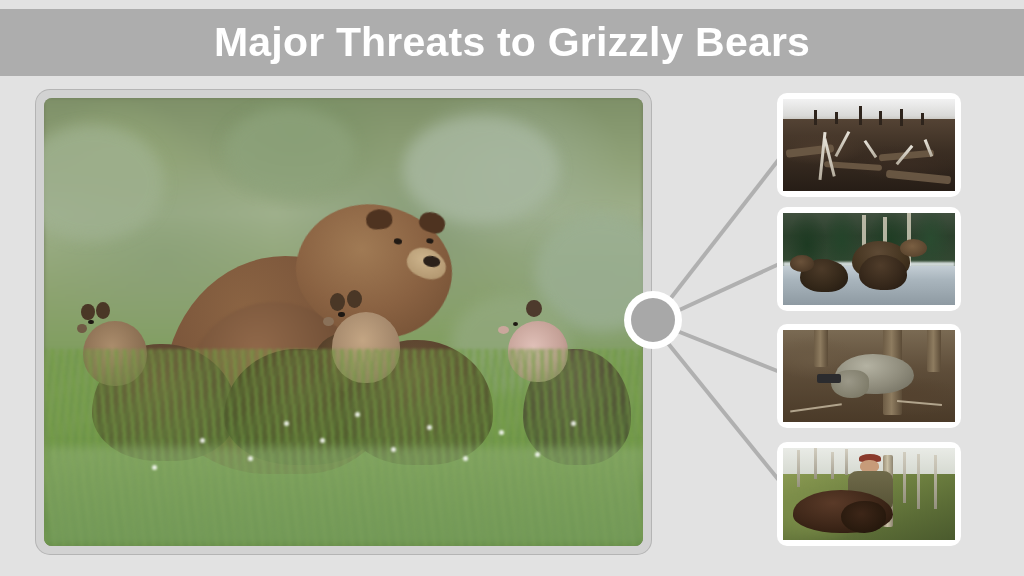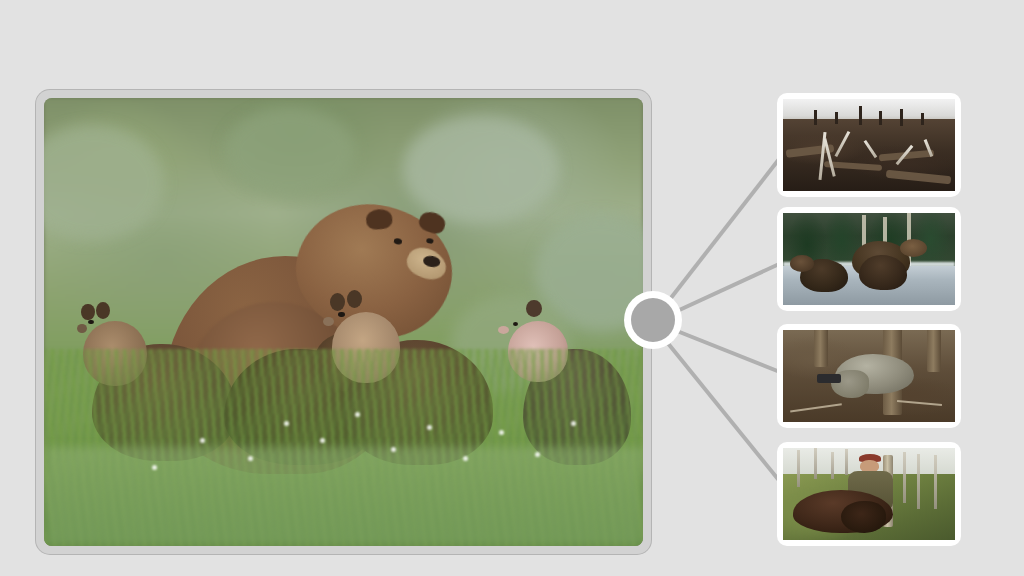--- a/index.html
+++ b/index.html
@@ -482,20 +482,23 @@
     background: #8a3a2c;
     border-radius: 50% 50% 20% 20%;
     filter: blur(.4px);
   }
 </style>
 </head>
 <body>
 
 <div id="slide">
 
+  <div id="title-bar">
+    <div id="title-text">Major Threats to Grizzly Bears</div>
+  </div>
 
   <svg id="connectors" viewBox="0 0 1024 576" preserveAspectRatio="none">
     <line x1="660" y1="312" x2="790" y2="145" stroke="#b0b0b0" stroke-width="4"></line>
     <line x1="662" y1="318" x2="790" y2="259" stroke="#b0b0b0" stroke-width="4"></line>
     <line x1="662" y1="325" x2="790" y2="376" stroke="#b0b0b0" stroke-width="4"></line>
     <line x1="658" y1="331" x2="790" y2="494" stroke="#b0b0b0" stroke-width="4"></line>
   </svg>
 
   <div id="hero-frame">
     <div id="hero-photo">

